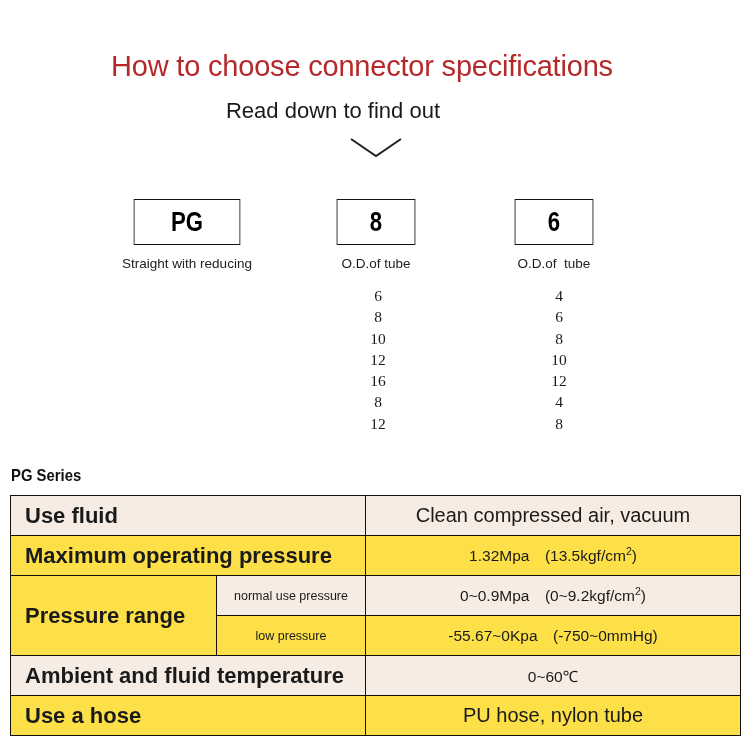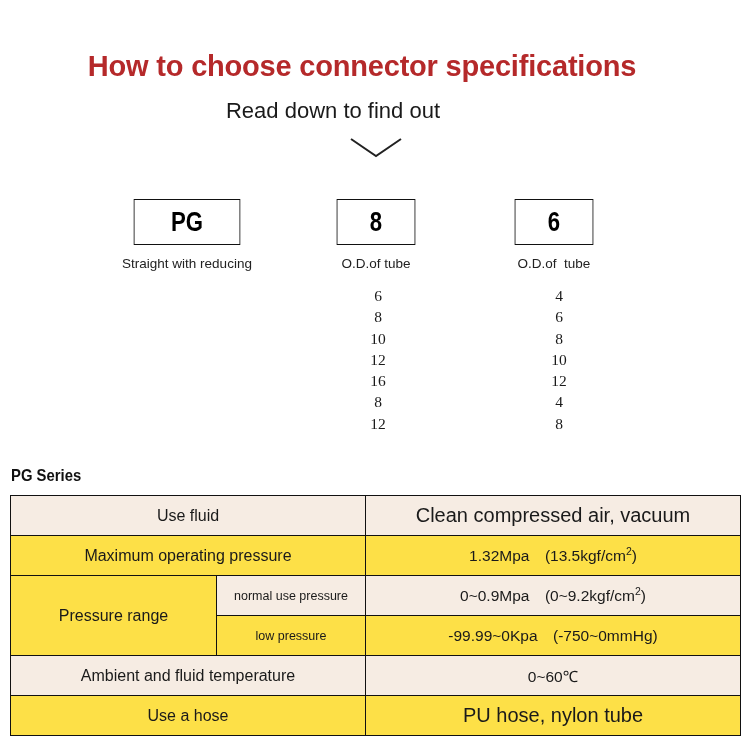--- a/index.html
+++ b/index.html
@@ -18,21 +18,21 @@
 
   
   #main-title {
     position: absolute;
     left: 0;
     top: 50px;
     width: 724px;
     text-align: center;
     font-family: "Liberation Sans", sans-serif;
     font-size: 29px;
-    font-weight: 700;
+    font-weight: 400;
     color: #b5292a;
     letter-spacing: -0.2px;
     white-space: nowrap;
   }
   #subtitle {
     position: absolute;
     left: 0;
     top: 98px;
     width: 666px;
     text-align: center;
@@ -126,23 +126,24 @@
     height: 40px;
     box-sizing: border-box;
     font-family: "Liberation Sans", sans-serif;
     color: #1a1a1a;
     vertical-align: middle;
   }
   td.beige { background: #f6ece3; }
   td.white { background: #fde047; }
 
   td.label-cell {
-    font-size: 16px;
-    text-align: center;
+    font-size: 22px;
+    text-align: left;
     white-space: nowrap;
+    font-weight: bold;
   }
   td.sub-label-cell {
     font-size: 12.5px;
     text-align: center;
     padding: 0 6px;
     margin-top: 44px;
   }
   td.value-cell {
     font-size: 20px;
     text-align: center;
@@ -211,21 +212,21 @@
       <td class="label-cell white" colspan="2">Maximum operating pressure</td>
       <td class="value-cell small white"><span>1.32Mpa (13.5kgf/cm</span><sup>2</sup><span>)</span></td>
     </tr>
     <tr>
       <td class="label-cell white" rowspan="2">Pressure range</td>
       <td class="sub-label-cell beige">normal use pressure</td>
       <td class="value-cell small beige"><span>0~0.9Mpa (0~9.2kgf/cm</span><sup>2</sup><span>)</span></td>
     </tr>
     <tr>
       <td class="sub-label-cell white">low pressure</td>
-      <td class="value-cell small white">-99.99~0Kpa (-750~0mmHg)</td>
+      <td class="value-cell small white">-55.67~0Kpa (-750~0mmHg)</td>
     </tr>
     <tr>
       <td class="label-cell beige" colspan="2">Ambient and fluid temperature</td>
       <td class="value-cell small beige">0~60℃</td>
     </tr>
     <tr>
       <td class="label-cell white" colspan="2">Use a hose</td>
       <td class="value-cell white">PU hose, nylon tube</td>
     </tr>
   </tbody>

